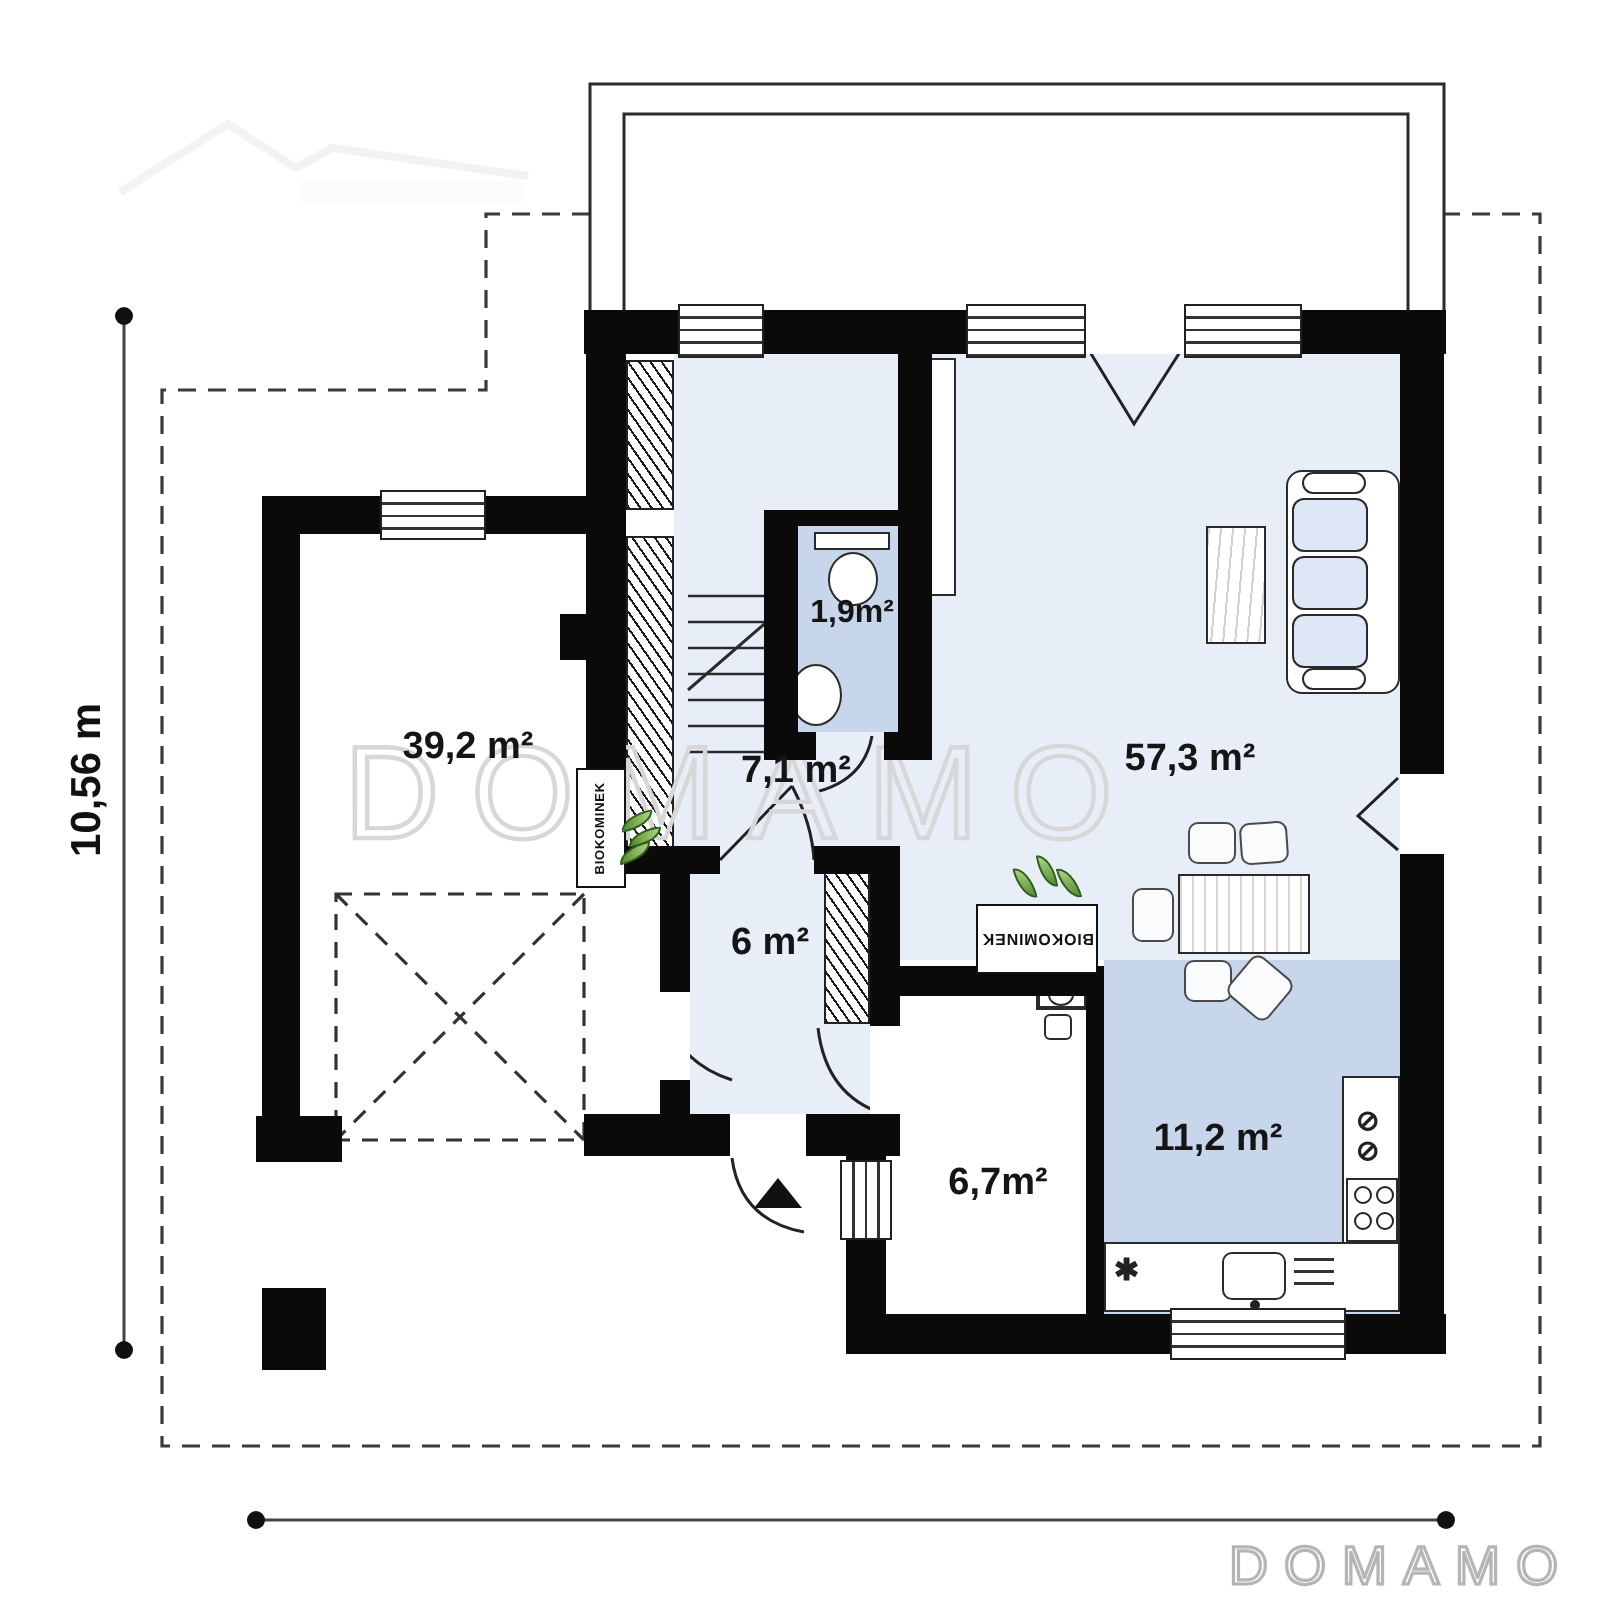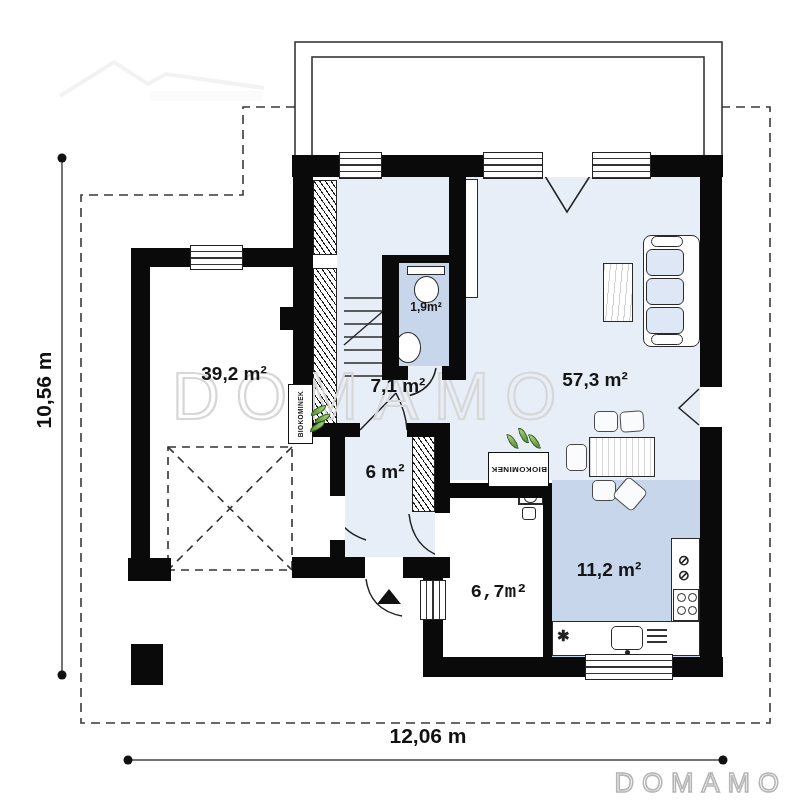--- a/index.html
+++ b/index.html
@@ -189,24 +189,23 @@
     <span style="transform:rotate(180deg);font-size:8px;">BIOKOMINEK</span>
   </div>
   <div class="abs" style="left:506px;top:427px;width:40px;height:30px;z-index:7;">
     <span class="flame" style="left:2px;top:6px;transform:rotate(-14deg);"></span>
     <span class="flame" style="left:13px;top:0;transform:rotate(-8deg);"></span>
     <span class="flame" style="left:24px;top:6px;transform:rotate(-16deg);"></span>
   </div>
 
   <div class="label" style="left:234px;top:374px;">39,2 m²</div>
   <div class="label" style="left:398px;top:386px;">7,1 m²</div>
-  <div class="label" style="left:426px;top:307px;font-size:12px;">1,9m²</div>
+  <div class="label" style="left:426px;top:307px;font-size:16px;">1,9m²</div>
   <div class="label" style="left:595px;top:380px;">57,3 m²</div>
   <div class="label" style="left:385px;top:472px;">6 m²</div>
-  <div class="label" style="left:499px;top:592px;font-family:Liberation Mono, monospace;">6,7m²</div>
+  <div class="label" style="left:499px;top:592px;">6,7m²</div>
   <div class="label" style="left:609px;top:570px;">11,2 m²</div>
 
   <div class="dim" style="left:-16px;top:378px;width:120px;transform:rotate(-90deg);">10,56 m</div>
-  <div class="dim" style="left:348px;top:724px;width:160px;">12,06 m</div>
 
   <div class="wm" style="left:auto;right:13px;top:768px;font-size:27px;letter-spacing:8px;-webkit-text-stroke:1.6px #b5b5b5;">DOMAMO</div>
 
 </div>
 
 </body></html>

